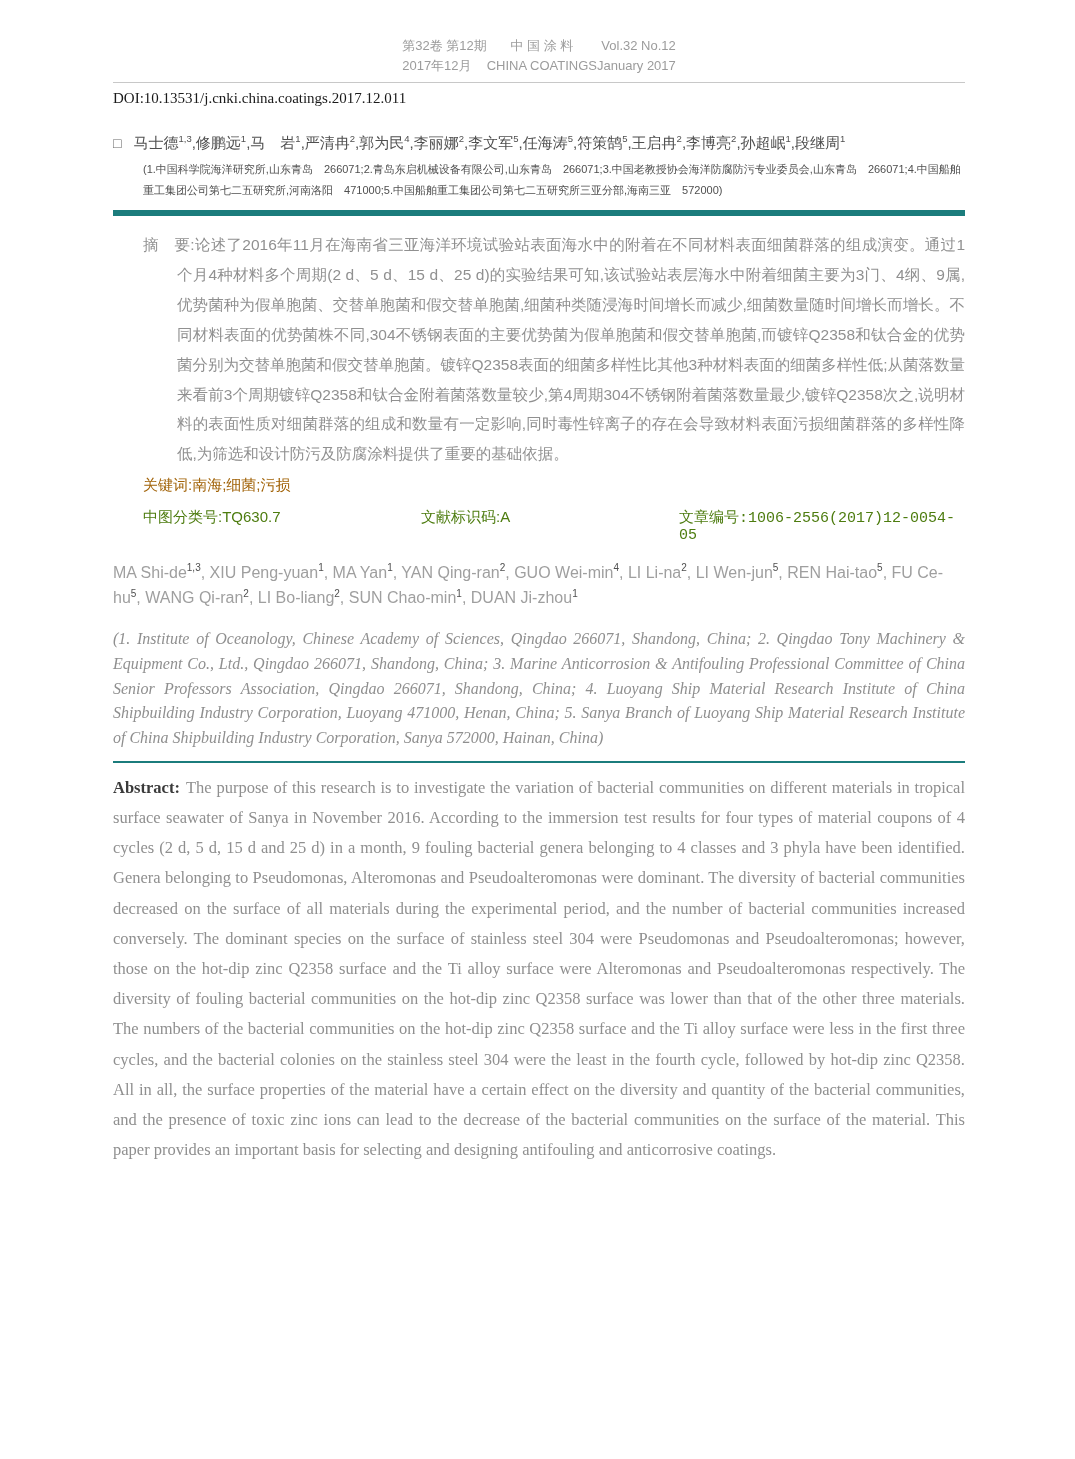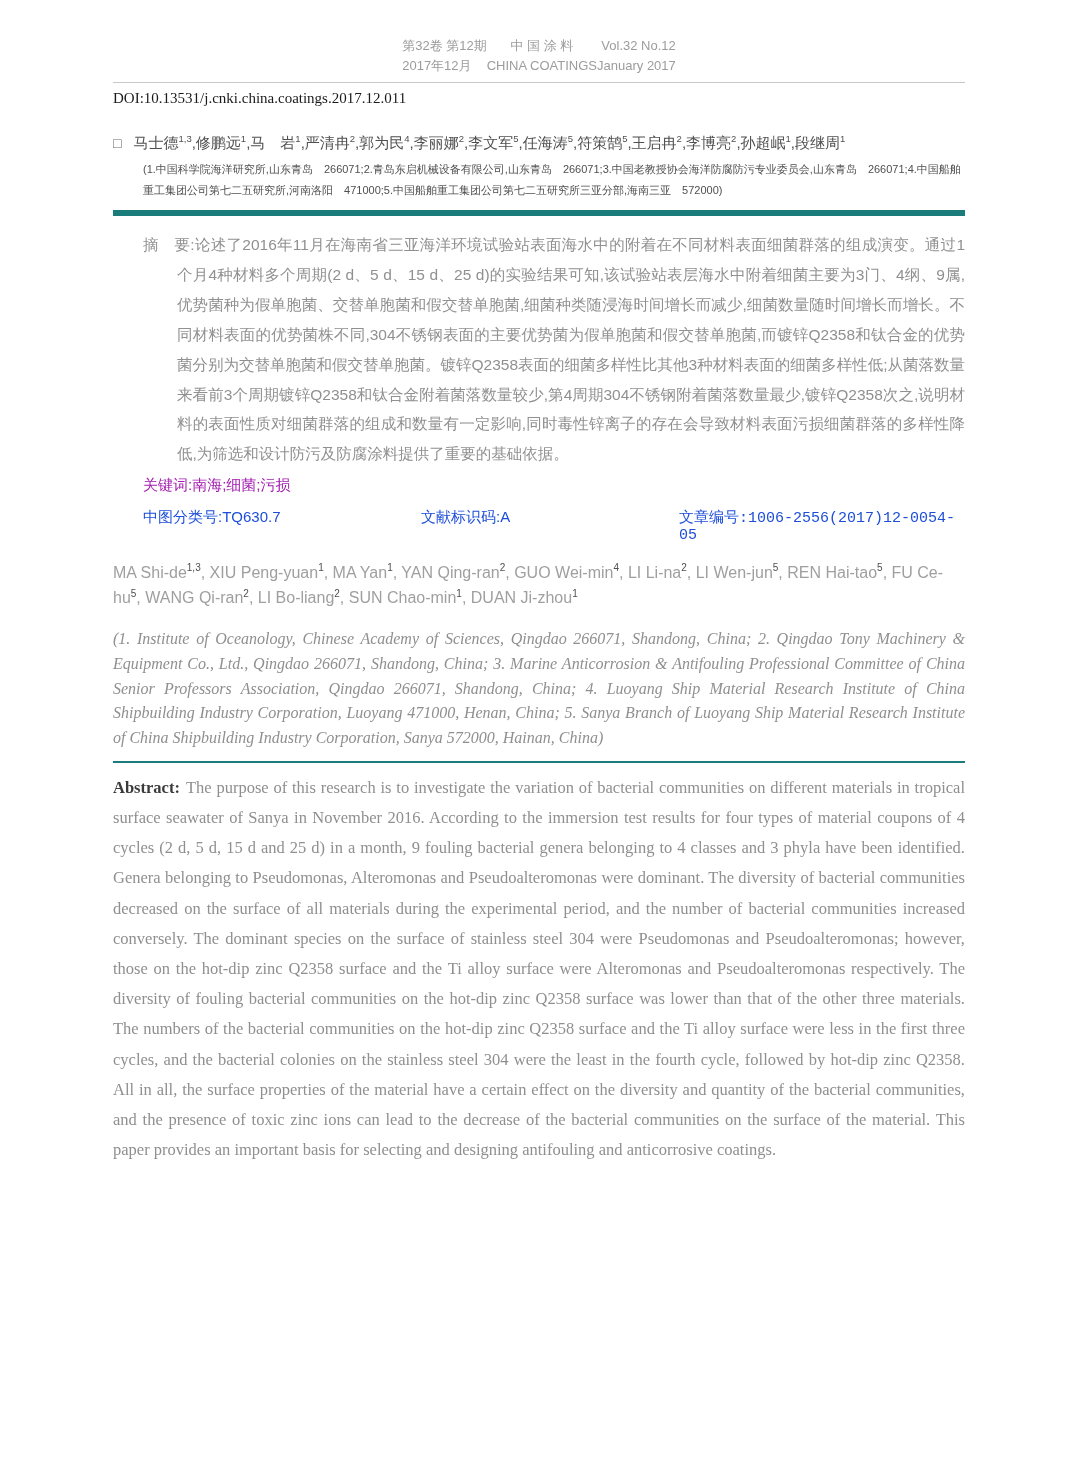--- a/index.html
+++ b/index.html
@@ -30,22 +30,22 @@
   .author-list sup{font-size:9.5px;color:#4f4f4f;margin-top:12px;}
   .cn-affil{margin:4px 0 0 30px;color:#4f4f4f;font-size:11px;line-height:1.85;}
 
   .teal-bar{height:6px;background:#1b7c7c;margin-top:10px;}
 
   
   .cn-abstract{
     margin:14px 0 0 30px;color:#909090;font-size:15.5px;line-height:1.93;
     padding-left:34px;text-indent:-34px;text-align:justify;
   }
-  .cn-keywords{margin:2px 0 0 30px;color:#a21caf;font-size:15px;line-height:1.9;}
-  .class-row{display:flex;margin:8px 0 0 30px;color:#1d4ed8;font-size:15px;}
+  .cn-keywords{margin:2px 0 0 30px;color:#a16207;font-size:15px;line-height:1.9;}
+  .class-row{display:flex;margin:8px 0 0 30px;color:#4d7c0f;font-size:15px;}
   .class-row .c1{width:278px;}
   .class-row .c2{width:258px;}
   .class-row .c3{flex:1;font-family:Liberation Mono, monospace;}
 
   
   .en-title{margin-top:38px;color:#1b7c7c;font-weight:700;font-size:31px;line-height:1.58;letter-spacing:0.2px;}
   .en-authors{margin-top:16px;color:#9f9f9f;font-size:16px;line-height:1.6;}
   .en-authors sup{font-size:10px;}
   .en-affil{
     margin-top:16px;font-family:"Liberation Serif", serif;font-style:italic;

